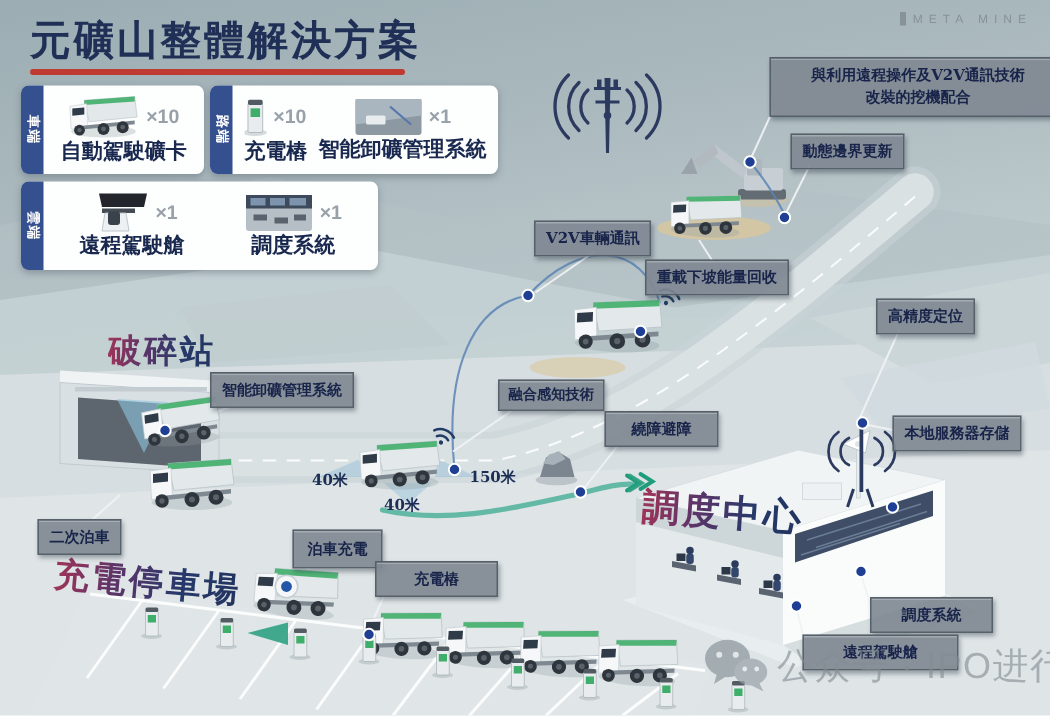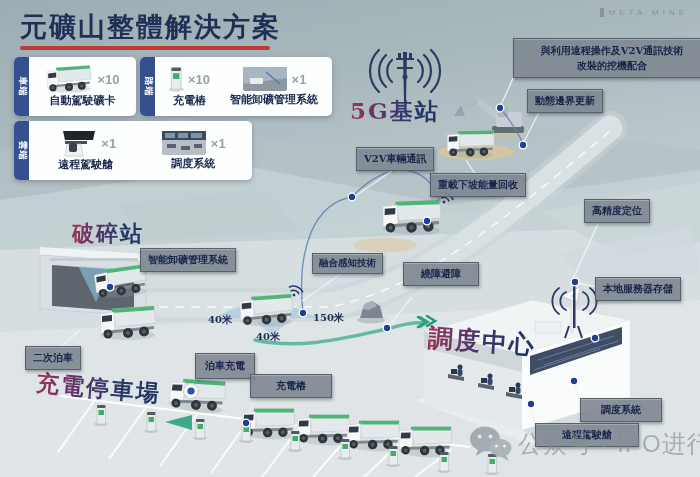--- a/index.html
+++ b/index.html
@@ -4,41 +4,41 @@
 <style>
   html,body{margin:0;padding:0;}
   #stage{position:relative;width:700px;height:477px;overflow:hidden;
     font-family:"DejaVu Serif",serif;
     background:linear-gradient(170deg,#9badb3 0%,#a9b8bd 22%,#bcc9cc 45%,#d2dbde 65%,#e0e6e8 82%,#e6ebec 100%);}
   #scene{position:absolute;left:0;top:0;z-index:1;}
   
   .callout{position:absolute;z-index:3;background:rgba(128,137,146,.92);
     border:1px solid rgba(62,72,82,.65);box-shadow:1px 2px 3px rgba(40,52,64,.4),inset 0 1px 0 rgba(255,255,255,.25);
     color:#18244a;font-weight:bold;font-size:10px;text-align:center;padding:4px 7px;white-space:nowrap;}
-  .callout.sm{font-size:9.5px;padding:3px 6px;}
+  .callout.sm{font-size:9.5px;padding:3px 6px;margin-left:20px;}
   
   .grad{position:absolute;z-index:3;font-weight:bold;letter-spacing:2px;
     background:linear-gradient(95deg,#a23458 0%,#5e3468 32%,#27396a 68%,#22335f 100%);
     -webkit-background-clip:text;background-clip:text;color:transparent;white-space:nowrap;}
   .dist{position:absolute;z-index:3;color:#1d2e55;font-weight:bold;font-size:10px;white-space:nowrap;}
   
   #title{position:absolute;left:20px;top:9px;z-index:3;font-size:27px;font-weight:bold;color:#1f2f56;letter-spacing:2px;}
   #title-underline{position:absolute;left:20px;top:46px;width:250px;height:4px;background:#bf3a31;border-radius:2px;z-index:3;}
   #brand{position:absolute;right:12px;top:8px;z-index:3;display:flex;align-items:center;gap:5px;}
   #brand .bar{width:4px;height:9px;background:#87929a;}
   #brand .txt{font-family:"Liberation Sans",sans-serif;font-size:8px;font-weight:normal;color:#87929a;letter-spacing:4px;}
   
   .lbox{position:absolute;z-index:3;background:#fdfefe;border-radius:5px;box-shadow:0 2px 5px rgba(55,66,78,.35);display:flex;}
   .ltab{width:15px;border-radius:5px 0 0 5px;background:#35508f;display:flex;align-items:center;justify-content:center;}
   .ltab span{display:block;transform:rotate(90deg);color:#fff;font-size:9px;font-weight:bold;white-space:nowrap;letter-spacing:1px;}
   .lbody{flex:1;display:flex;justify-content:space-around;align-items:stretch;padding:3px 4px 2px 4px;}
   .litem{display:flex;flex-direction:column;align-items:center;justify-content:center;}
   .lrow{display:flex;align-items:center;gap:4px;}
   .lcount{font-family:"Liberation Sans",sans-serif;font-weight:bold;font-size:13px;color:#98a1a9;}
-  .lcap{font-size:11px;font-weight:bold;color:#19284e;white-space:nowrap;padding-bottom:1px;font-family:Liberation Serif, serif;}
+  .lcap{font-size:14px;font-weight:bold;color:#19284e;white-space:nowrap;padding-bottom:1px;font-family:Liberation Serif, serif;}
   
   #watermark{position:absolute;left:468px;top:424px;z-index:4;display:flex;align-items:center;gap:6px;}
   #watermark .wtxt{font-family:"Liberation Sans",sans-serif;font-size:24px;color:rgba(130,140,147,.62);letter-spacing:1px;white-space:nowrap;}
   .note2{line-height:1.5;}
 </style>
 </head>
 <body>
 
 <div id="stage">
 
@@ -373,36 +373,35 @@
               <rect x="20" y="16" width="9" height="4" fill="#59636d"></rect>
               <rect x="33" y="14" width="8" height="4" fill="#59636d"></rect>
           </svg>
           <span class="lcount">×1</span>
         </div>
         <div class="lcap">調度系統</div>
       </div>
     </div>
   </div>
 
-  <div class="grad" style="left:350px;top:96px;font-size:23px;">5G基站</div>
   <div class="grad" style="left:72px;top:219px;font-size:22px;">破碎站</div>
   <div class="grad" style="left:36px;top:373px;font-size:23px;transform:rotate(5deg);">充電停車場</div>
   <div class="grad" style="left:428px;top:325px;font-size:25px;transform:rotate(4deg);">調度中心</div>
 
   <div class="callout note2" style="left:513px;top:38px;width:182px;">
     <div>與利用遠程操作及V2V通訊技術</div>
     <div>改裝的挖機配合</div>
   </div>
   <div class="callout" style="left:527px;top:89px;">動態邊界更新</div>
   <div class="callout" style="left:356px;top:147px;">V2V車輛通訊</div>
   <div class="callout" style="left:584px;top:199px;">高精度定位</div>
   <div class="callout" style="left:430px;top:173px;">重載下坡能量回收</div>
   <div class="callout" style="left:595px;top:277px;font-family:Liberation Serif, serif;">本地服務器存儲</div>
   <div class="callout sm" style="left:312px;top:253px;">融合感知技術</div>
-  <div class="callout" style="left:403px;top:262px;min-width:60px;">繞障避障</div>
+  <div class="callout" style="left:403px;top:274px;min-width:60px;">繞障避障</div>
   <div class="callout" style="left:140px;top:248px;">智能卸礦管理系統</div>
   <div class="callout" style="left:25px;top:346px;">二次泊車</div>
   <div class="callout" style="left:195px;top:340px;padding:5px 9px;margin-top:13px;">泊車充電</div>
   <div class="callout" style="left:250px;top:374px;min-width:66px;">充電樁</div>
   <div class="callout" style="left:580px;top:398px;min-width:66px;">調度系統</div>
   <div class="callout" style="left:535px;top:423px;min-width:88px;">遠程駕駛艙</div>
 
   <div class="dist" style="left:208px;top:313px;">40米</div>
   <div class="dist" style="left:256px;top:330px;">40米</div>
   <div class="dist" style="left:313px;top:311px;">150米</div>

